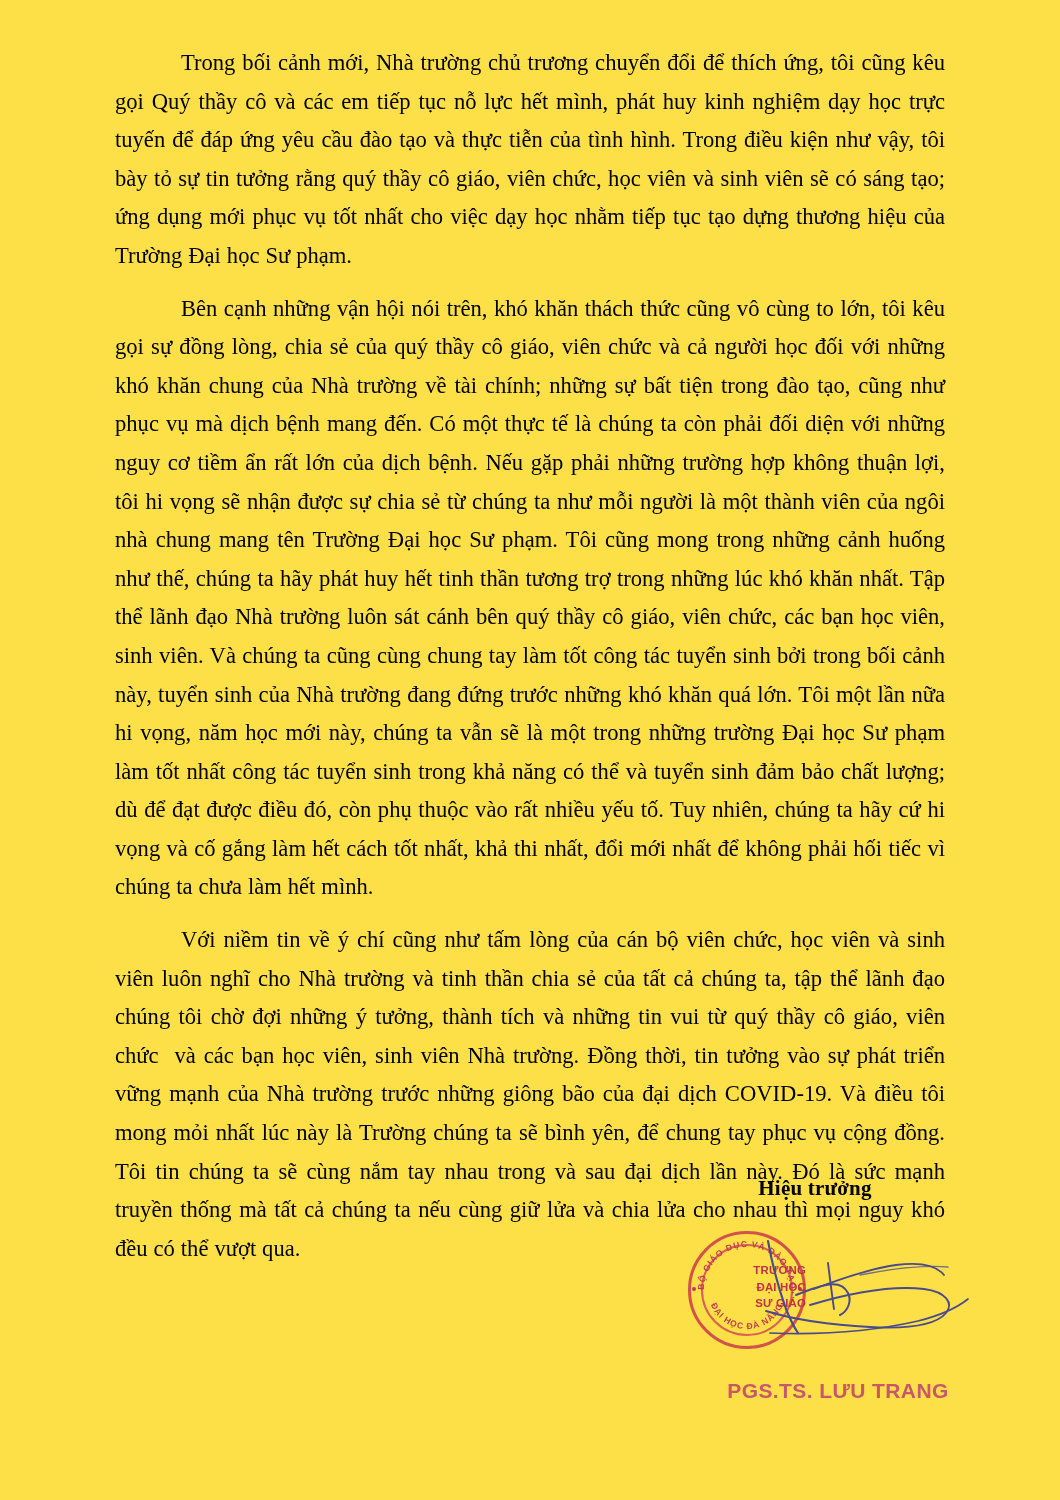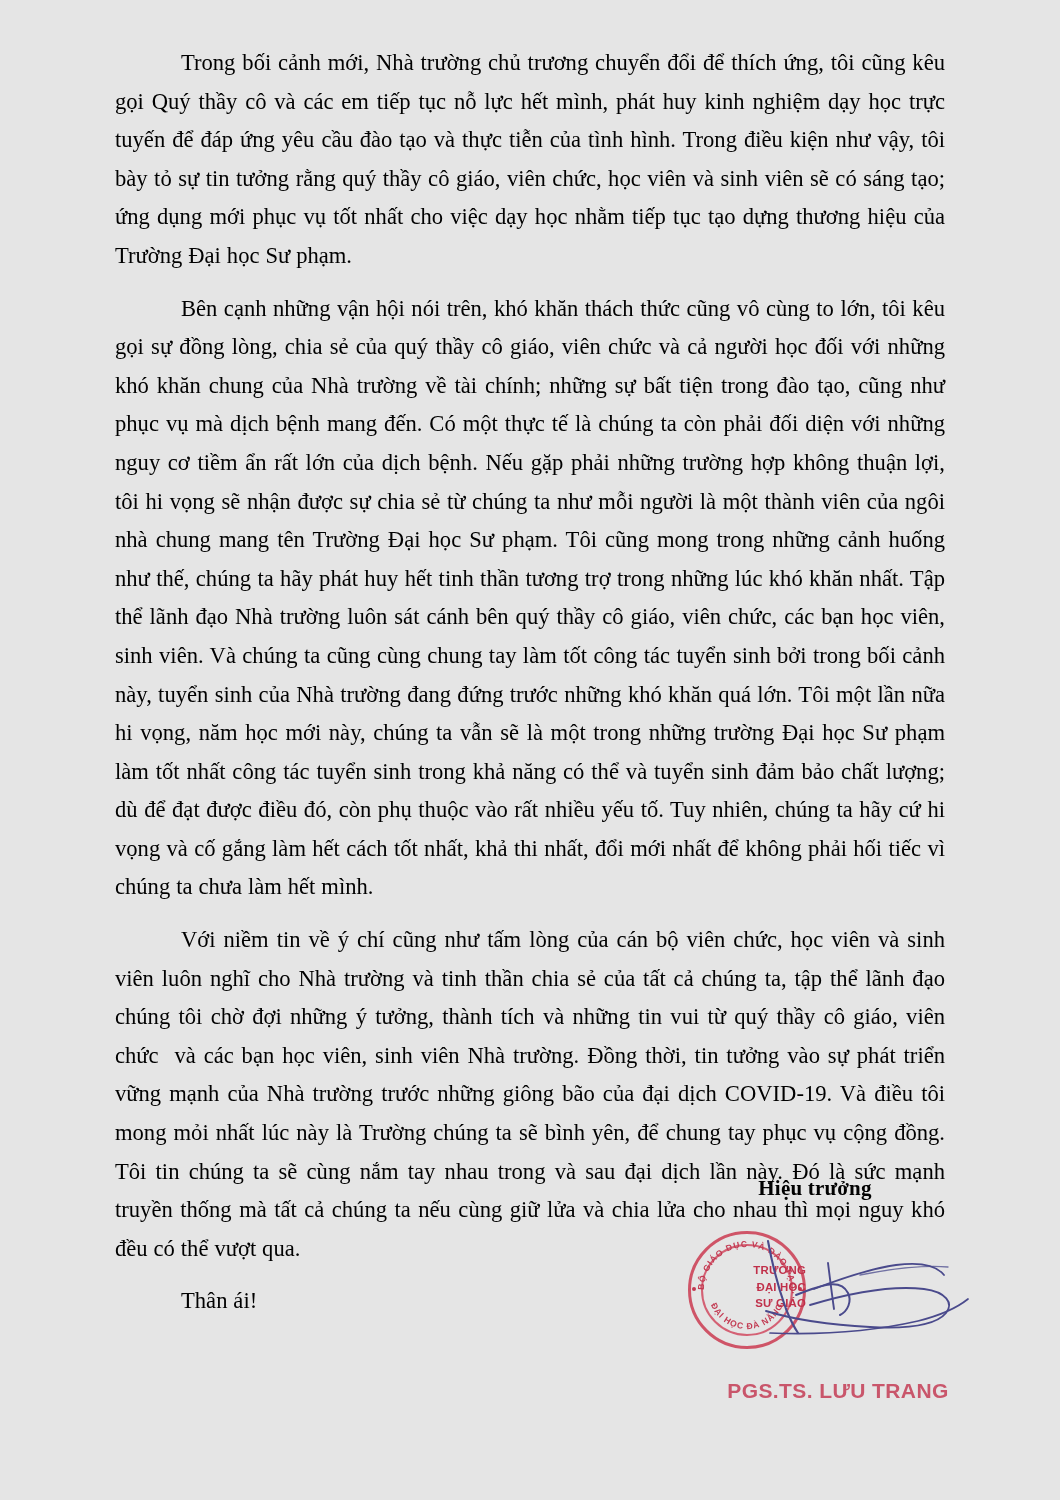--- a/index.html
+++ b/index.html
@@ -5,21 +5,21 @@
 <style>
   html, body {
     margin: 0;
     padding: 0;
     background: #ffffff;
   }
   .page {
     position: relative;
     width: 1060px;
     height: 1500px;
-    background: #e5e5e5;
+    background: #fde047;
     overflow: hidden;
     box-sizing: border-box;
   }
   .body-copy {
     position: absolute;
     left: 115px;
     top: 44px;
     width: 830px;
   }
   .para {
@@ -151,21 +151,20 @@
 </style>
 </head>
 <body>
 
 <div class="page">
 
   <div class="body-copy">
     <p class="para">Trong bối cảnh mới, Nhà trường chủ trương chuyển đổi để thích ứng, tôi cũng kêu gọi Quý thầy cô và các em tiếp tục nỗ lực hết mình, phát huy kinh nghiệm dạy học trực tuyến để đáp ứng yêu cầu đào tạo và thực tiễn của tình hình. Trong điều kiện như vậy, tôi bày tỏ sự tin tưởng rằng quý thầy cô giáo, viên chức, học viên và sinh viên sẽ có sáng tạo; ứng dụng mới phục vụ tốt nhất cho việc dạy học nhằm tiếp tục tạo dựng thương hiệu của Trường Đại học Sư phạm.</p>
     <p class="para">Bên cạnh những vận hội nói trên, khó khăn thách thức cũng vô cùng to lớn, tôi kêu gọi sự đồng lòng, chia sẻ của quý thầy cô giáo, viên chức và cả người học đối với những khó khăn chung của Nhà trường về tài chính; những sự bất tiện trong đào tạo, cũng như phục vụ mà dịch bệnh mang đến. Có một thực tế là chúng ta còn phải đối diện với những nguy cơ tiềm ẩn rất lớn của dịch bệnh. Nếu gặp phải những trường hợp không thuận lợi, tôi hi vọng sẽ nhận được sự chia sẻ từ chúng ta như mỗi người là một thành viên của ngôi nhà chung mang tên Trường Đại học Sư phạm. Tôi cũng mong trong những cảnh huống như thế, chúng ta hãy phát huy hết tinh thần tương trợ trong những lúc khó khăn nhất. Tập thể lãnh đạo Nhà trường luôn sát cánh bên quý thầy cô giáo, viên chức, các bạn học viên, sinh viên. Và chúng ta cũng cùng chung tay làm tốt công tác tuyển sinh bởi trong bối cảnh này, tuyển sinh của Nhà trường đang đứng trước những khó khăn quá lớn. Tôi một lần nữa hi vọng, năm học mới này, chúng ta vẫn sẽ là một trong những trường Đại học Sư phạm làm tốt nhất công tác tuyển sinh trong khả năng có thể và tuyển sinh đảm bảo chất lượng; dù để đạt được điều đó, còn phụ thuộc vào rất nhiều yếu tố. Tuy nhiên, chúng ta hãy cứ hi vọng và cố gắng làm hết cách tốt nhất, khả thi nhất, đổi mới nhất để không phải hối tiếc vì chúng ta chưa làm hết mình.</p>
     <p class="para">Với niềm tin về ý chí cũng như tấm lòng của cán bộ viên chức, học viên và sinh viên luôn nghĩ cho Nhà trường và tinh thần chia sẻ của tất cả chúng ta, tập thể lãnh đạo chúng tôi chờ đợi những ý tưởng, thành tích và những tin vui từ quý thầy cô giáo, viên chức  và các bạn học viên, sinh viên Nhà trường. Đồng thời, tin tưởng vào sự phát triển vững mạnh của Nhà trường trước những giông bão của đại dịch COVID-19. Và điều tôi mong mỏi nhất lúc này là Trường chúng ta sẽ bình yên, để chung tay phục vụ cộng đồng. Tôi tin chúng ta sẽ cùng nắm tay nhau trong và sau đại dịch lần này. Đó là sức mạnh truyền thống mà tất cả chúng ta nếu cùng giữ lửa và chia lửa cho nhau thì mọi nguy khó đều có thể vượt qua.</p>
-    <p class="para closing">Thân ái!</p>
   </div>
 
   <div class="signature-block">
 
     <div class="signature-title">Hiệu trưởng</div>
 
     <div class="seal-sign-area">
 
       <div class="seal">
         <div class="seal-ring-outer"></div>

